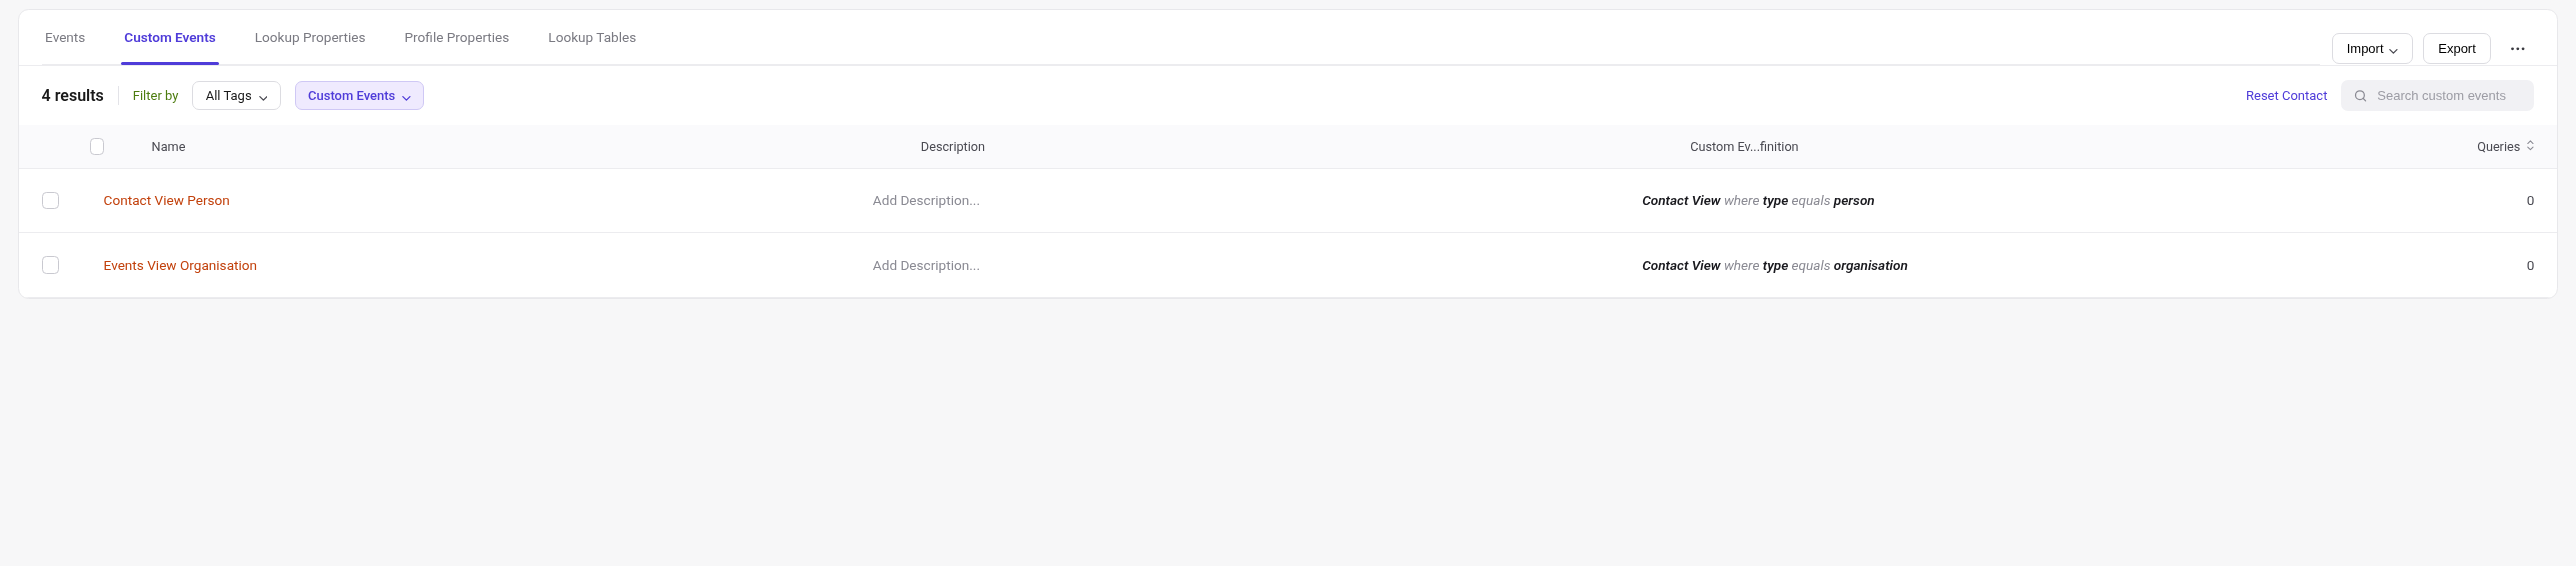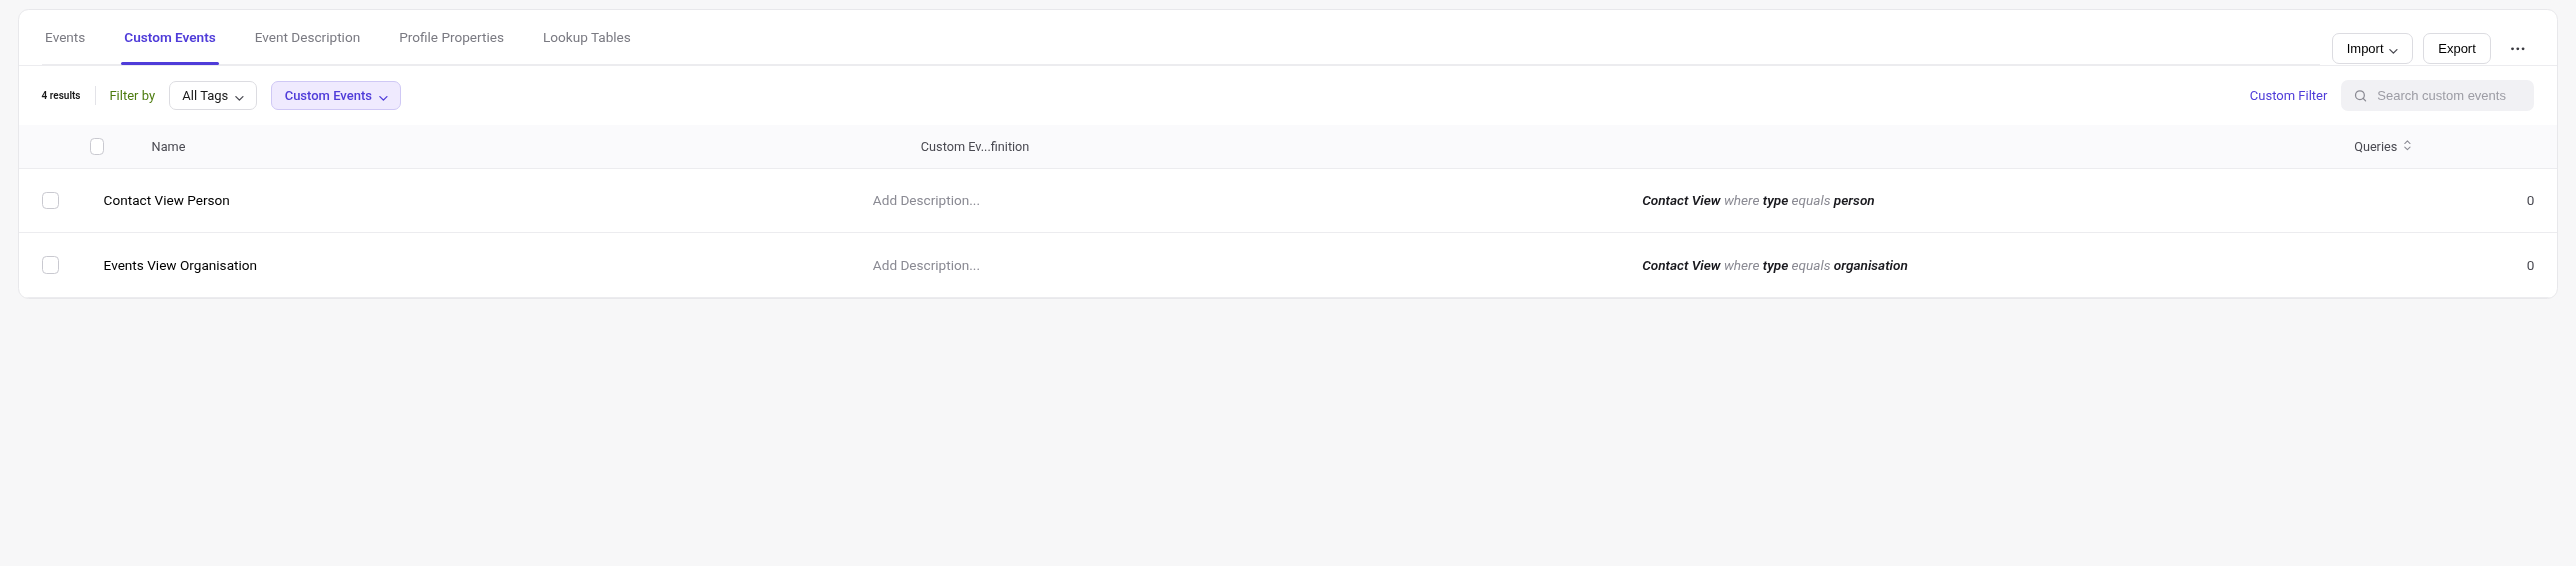--- a/index.html
+++ b/index.html
@@ -81,21 +81,21 @@
       cursor: pointer;
       border-radius: 7px;
     }
     .more-btn svg { width: 17.6px; height: 17.6px; }
     .filter-row {
       display: flex;
       align-items: center;
       padding: 14px 23px;
       gap: 14px;
     }
-    .results { font-weight: 600; font-size: 10px;}
+    .results { font-weight: 600; font-size: 16px;}
     .divider {
       width: 0.9px; height: 19.3px; background: #e3e3e8;
     }
     .filter-label { font-size: 13px; color: #4d7c0f; }
     .chip {
       border: 0.9px solid #dcdce1;
       background: #fff;
       border-radius: 7px;
       padding: 6.2px 12.3px;
       font-size: 13px;
@@ -150,21 +150,21 @@
       align-items: center;
     }
     .checkbox {
       width: 17.6px; height: 17.6px;
       border: 1.3px solid #c9c9d0;
       border-radius: 4.4px;
       background: #fff;
       cursor: pointer;
     }
     .name-link {
-      color: #000000;
+      color: #c2410c;
       cursor: pointer;
       font-size: 13.6px;
     }
     .desc-placeholder {
       color: #8a8a93;
       cursor: text;
       font-size: 13.6px;
     }
     .def {
       font-size: 13.6px;
@@ -176,21 +176,21 @@
   </style>
 </head>
 <body>
 
 <div class="panel">
 
   <div class="tabs-row">
     <div class="tabs">
       <div class="tab">Events</div>
       <div class="tab active">Custom Events</div>
-      <div class="tab">Event Description</div>
+      <div class="tab">Lookup Properties</div>
       <div class="tab">Profile Properties</div>
       <div class="tab">Lookup Tables</div>
     </div>
     <div class="actions">
       <button class="btn">
         <span>Import</span>
         <span class="chev-down">
           <svg viewBox="0 0 10 10">
               <path d="M1 3 L5 7 L9 3" stroke="#4a4a52" stroke-width="1.5" fill="none" stroke-linecap="round" stroke-linejoin="round"></path>
             </svg>
@@ -223,35 +223,36 @@
     </div>
     <div class="chip purple">
       <span>Custom Events</span>
       <span class="chev-down">
         <svg viewBox="0 0 10 10">
             <path d="M1 3 L5 7 L9 3" stroke="#4f3cd9" stroke-width="1.5" fill="none" stroke-linecap="round" stroke-linejoin="round"></path>
           </svg>
       </span>
     </div>
     <div class="spacer"></div>
-    <div class="reset">Custom Filter</div>
+    <div class="reset">Reset Contact</div>
     <div class="search">
       <svg viewBox="0 0 24 24" fill="none">
         <circle cx="11" cy="11" r="7" stroke="#8a8a93" stroke-width="2"></circle>
         <path d="M20 20 L16 16" stroke="#8a8a93" stroke-width="2" stroke-linecap="round"></path>
       </svg>
       <input type="text" placeholder="Search custom events" style="">
     </div>
   </div>
 
   <div class="table-head">
     <div class="th">
       <div class="checkbox"></div>
     </div>
     <div class="th">Name</div>
+    <div class="th">Description</div>
     <div class="th">Custom Ev...finition</div>
     <div class="th right">
       <span>Queries</span>
       <span class="sort-icon">
         <svg viewBox="0 0 10 12">
             <path d="M5 1 L8 4 M5 1 L2 4 M5 11 L8 8 M5 11 L2 8" stroke="#8a8a93" stroke-width="1.2" fill="none" stroke-linecap="round"></path>
           </svg>
       </span>
     </div>
   </div>

